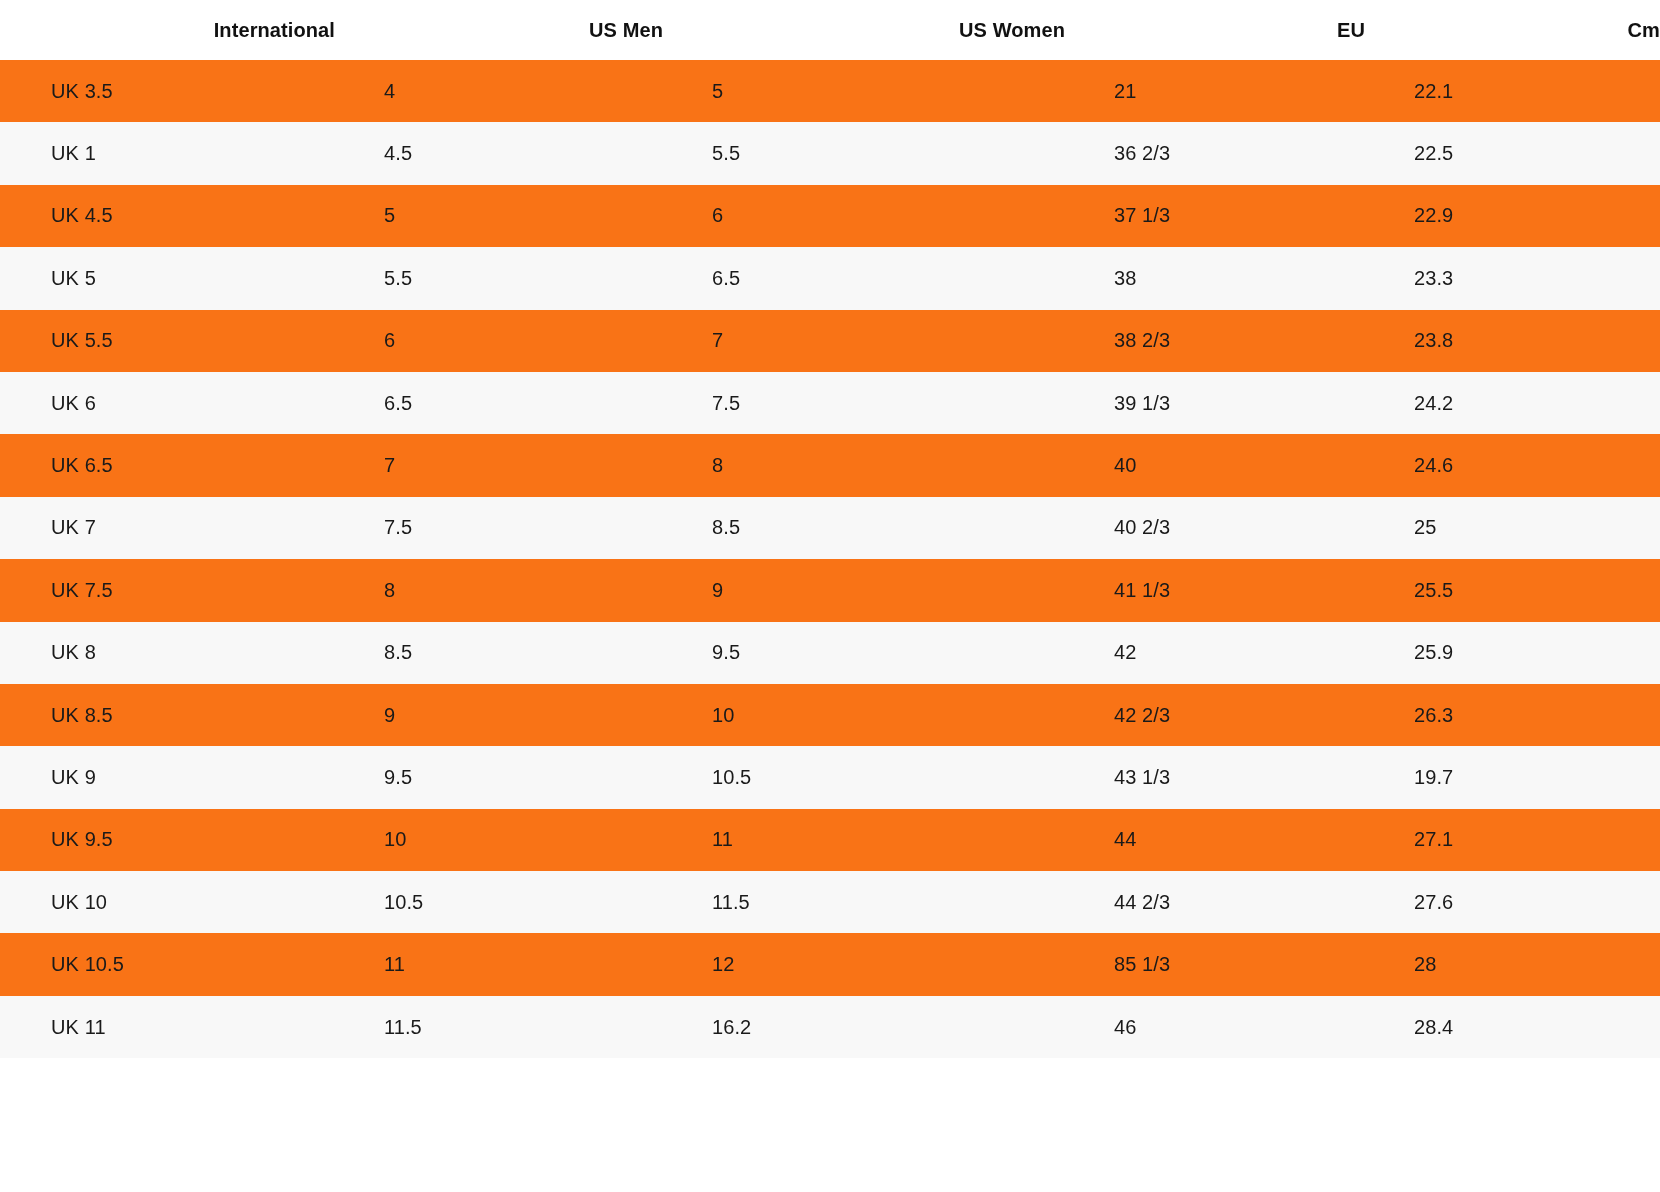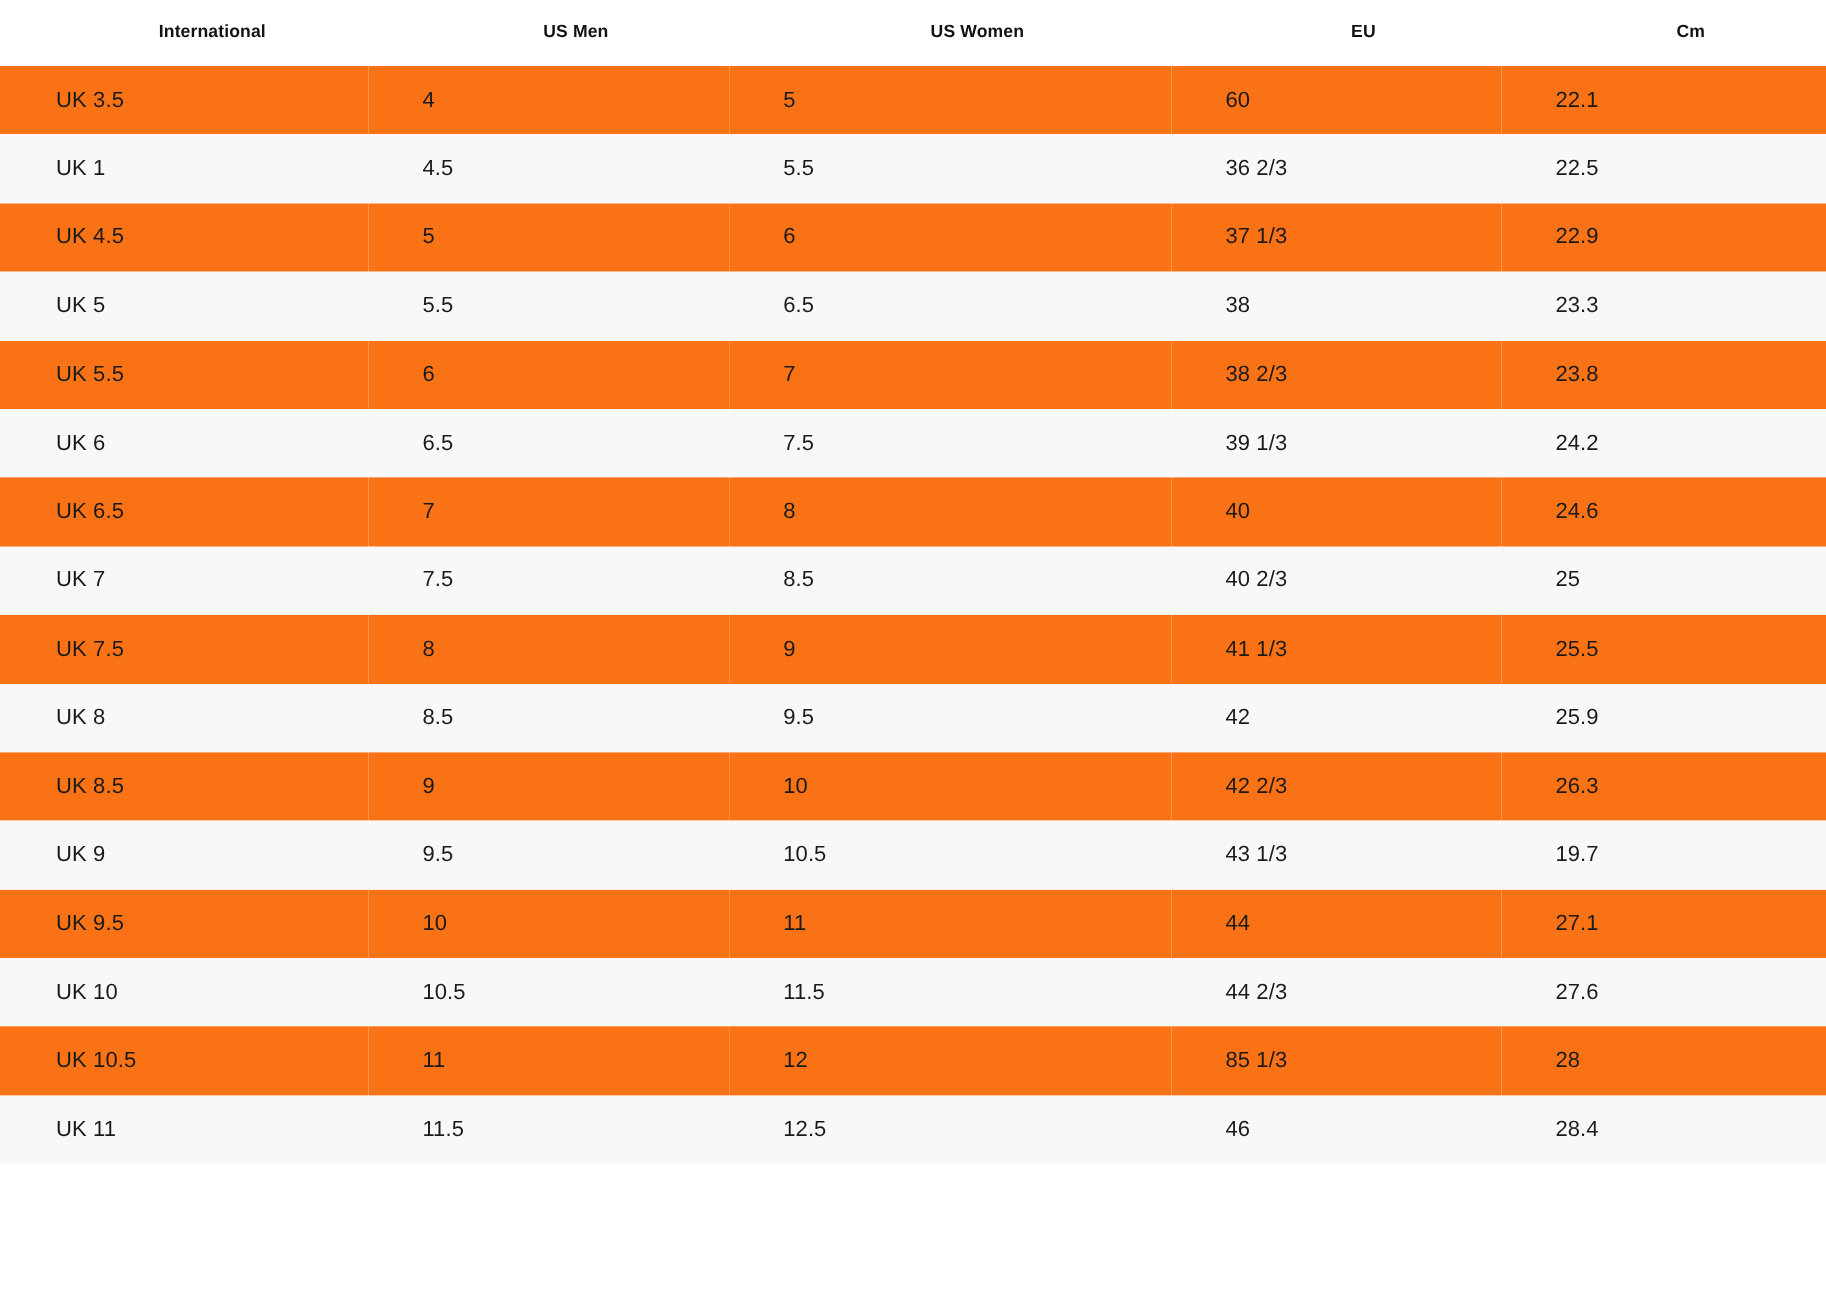--- a/index.html
+++ b/index.html
@@ -24,22 +24,22 @@
     table-layout: fixed;
   }
 
   .size-table col.c-international { width: 335px; }
   .size-table col.c-usmen        { width: 328px; }
   .size-table col.c-uswomen      { width: 402px; }
   .size-table col.c-eu           { width: 300px; }
   .size-table col.c-cm           { width: 295px; }
 
   .size-table thead th {
-    text-align: center;
-    font-size: 16px;
+    text-align: right;
+    font-size: 20px;
     font-weight: 700;
     letter-spacing: 0.1px;
     color: #111111;
     padding: 0 0 0 49px;
     height: 60px;
     vertical-align: middle;
     background: #ffffff;
     white-space: nowrap;
   }
 
@@ -80,21 +80,21 @@
       <th>US Women</th>
       <th>EU</th>
       <th>Cm</th>
     </tr>
   </thead>
   <tbody id="table-body">
       <tr class="row-even">
         <td>UK 3.5</td>
         <td>4</td>
         <td>5</td>
-        <td>60</td>
+        <td>21</td>
         <td>22.1</td>
       </tr>
       <tr class="row-odd">
         <td>UK 1</td>
         <td>4.5</td>
         <td>5.5</td>
         <td>36 2/3</td>
         <td>22.5</td>
       </tr>
       <tr class="row-even">
@@ -184,18 +184,18 @@
       <tr class="row-even">
         <td>UK 10.5</td>
         <td>11</td>
         <td>12</td>
         <td>85 1/3</td>
         <td>28</td>
       </tr>
       <tr class="row-odd">
         <td>UK 11</td>
         <td>11.5</td>
-        <td>12.5</td>
+        <td>16.2</td>
         <td>46</td>
         <td>28.4</td>
       </tr>
     </tbody>
 </table>
 
 </body></html>

